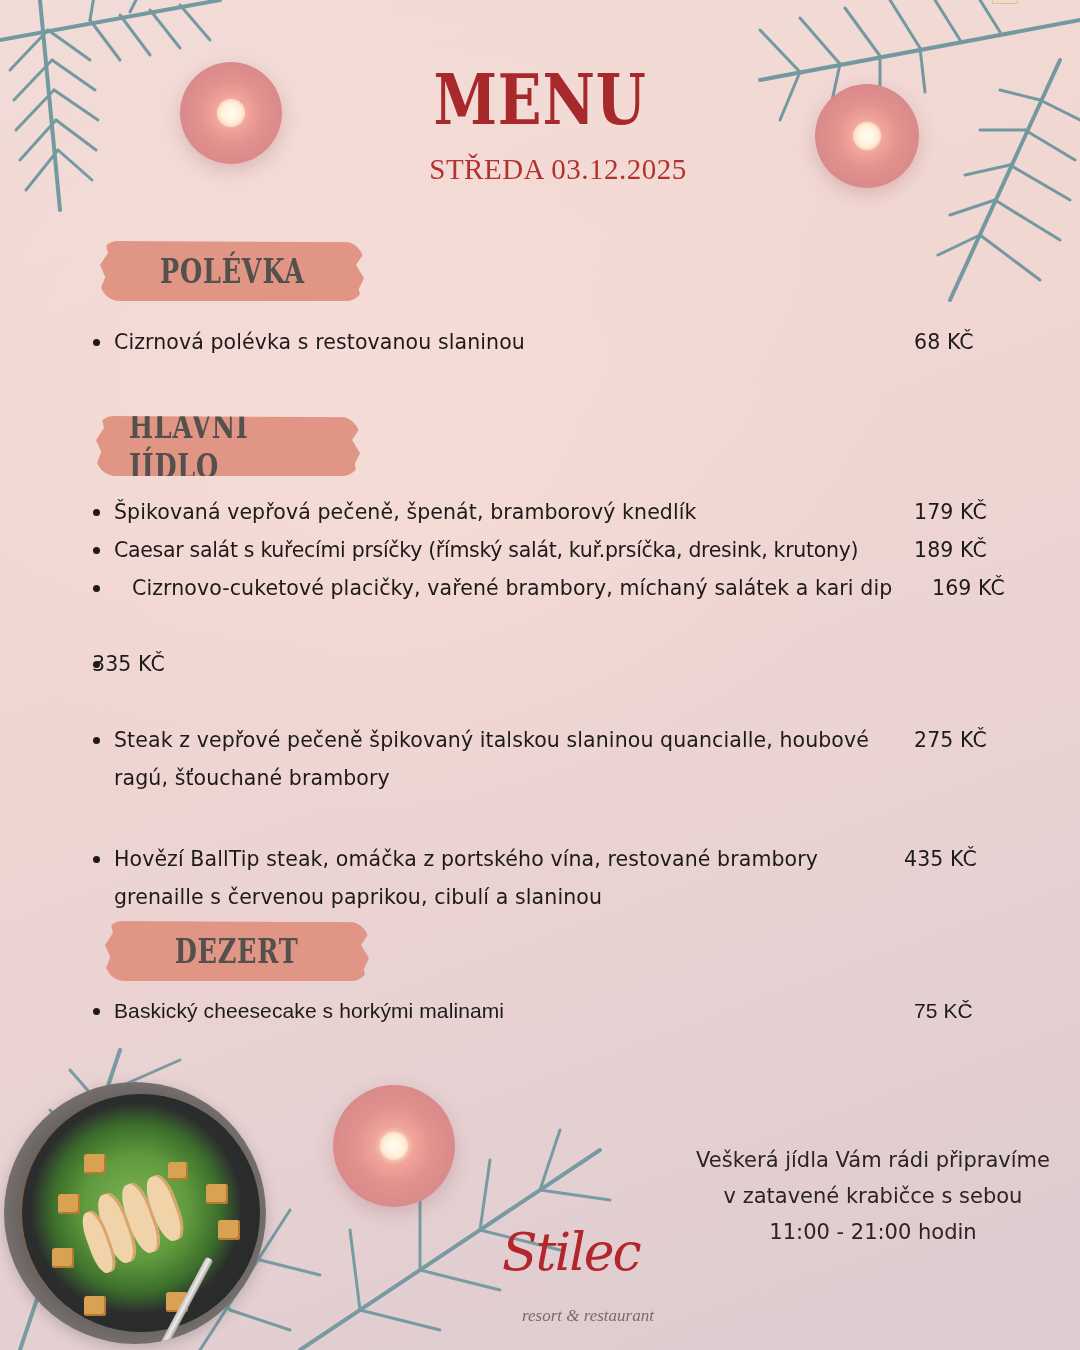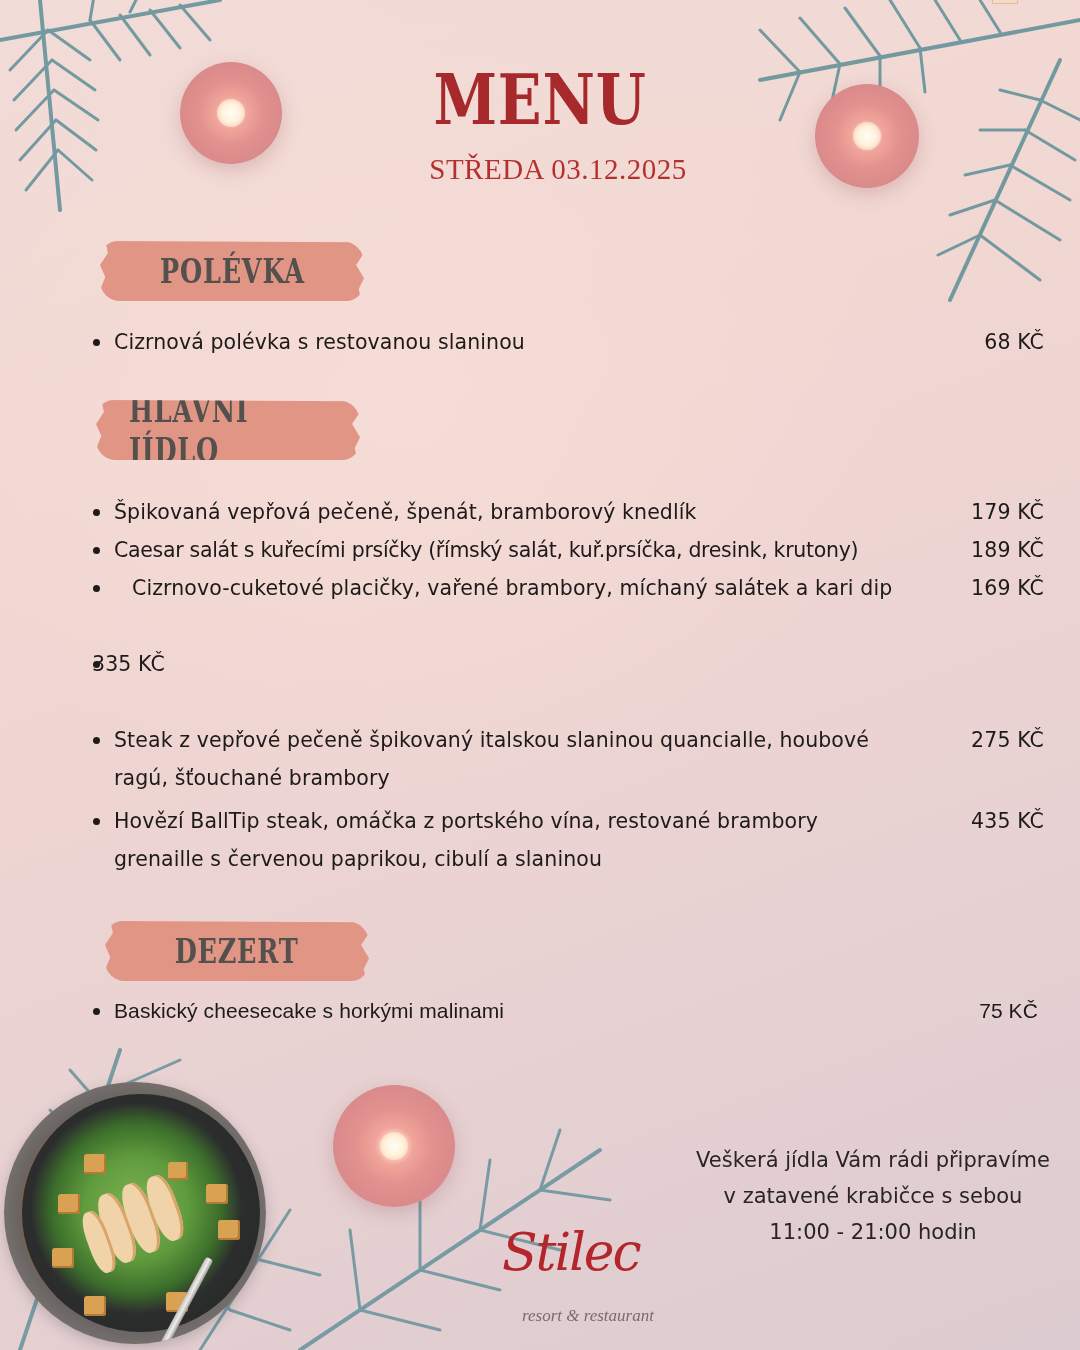--- a/index.html
+++ b/index.html
@@ -39,21 +39,21 @@
     border-radius: 18px 22px 18px 20px;
     clip-path: polygon(2% 0, 98% 2%, 100% 20%, 97% 40%, 100% 62%, 98% 80%, 99% 100%, 3% 100%, 0 82%, 2% 60%, 0 40%, 3% 20%);
   }
   .tag span {
     font-family: "DejaVu Serif", serif; font-size: 34px; color: #53504d;
     font-weight: bold; letter-spacing: 1px; transform: scaleX(0.75); display: inline-block;
   }
   .item {
     position: absolute; left: 92px; width: 952px;
     font-family: "DejaVu Sans", sans-serif; font-size: 20.5px; line-height: 38px;
-    display: flex; justify-content: space-between; letter-spacing: 0.1px;
+    display: flex; justify-content: flex-start; letter-spacing: 0.1px;
   }
   .item .bullet { position: absolute; left: 0; top: 0; width: 10px; }
   .item .bullet::before {
     content: ""; position: absolute; left: 1px; top: 16px; width: 7px; height: 7px;
     border-radius: 50%; background: #1e1a1a;
   }
   .item .name { margin-left: 22px; width: 800px; }
   .item .price { white-space: nowrap; text-align: right; }
   .dessert { font-family: "Liberation Sans", sans-serif; font-size: 21px; transform-origin: left; }
   .note {
@@ -129,21 +129,21 @@
 
 <div class="tag" style="left:100px;top:241px;width:264px;">
   <span>POLÉVKA</span>
 </div>
 <div class="item" style="top:323px;">
   <span class="bullet"></span>
   <span class="name">Cizrnová polévka s restovanou slaninou</span>
   <span class="price">68 KČ</span>
 </div>
 
-<div class="tag" style="left:96px;top:400px;width:264px;">
+<div class="tag" style="left:96px;top:416px;width:264px;">
   <span>HLAVNÍ JÍDLO</span>
 </div>
 <div class="item" style="top:493px;">
   <span class="bullet"></span>
   <span class="name">Špikovaná vepřová pečeně, špenát, bramborový knedlík</span>
   <span class="price">179 KČ</span>
 </div>
 <div class="item" style="top:531px;">
   <span class="bullet"></span>
   <span class="name" style="white-space:nowrap;letter-spacing:-0.3px;">Caesar salát s kuřecími prsíčky (římský salát, kuř.prsíčka, dresink, krutony)</span>
@@ -156,21 +156,21 @@
 </div>
 <div class="item" style="top:645px;">
   <span class="bullet"></span>
   <span class="price">335 KČ</span>
 </div>
 <div class="item" style="top:721px;">
   <span class="bullet"></span>
   <span class="name" style="width:800px;">Steak z vepřové pečeně špikovaný italskou slaninou quancialle, houbové ragú, šťouchané brambory</span>
   <span class="price">275 KČ</span>
 </div>
-<div class="item" style="top:802px;gap:30px;">
+<div class="item" style="top:840px;">
   <span class="bullet"></span>
   <span class="name" style="width:790px;">Hovězí BallTip steak, omáčka z portského vína, restované brambory grenaille s červenou paprikou, cibulí a slaninou</span>
   <span class="price">435 KČ</span>
 </div>
 
 <div class="tag" style="left:105px;top:921px;width:264px;">
   <span>DEZERT</span>
 </div>
 <div class="item dessert" style="top:992px;width:946px;">
   <span class="bullet"></span>

